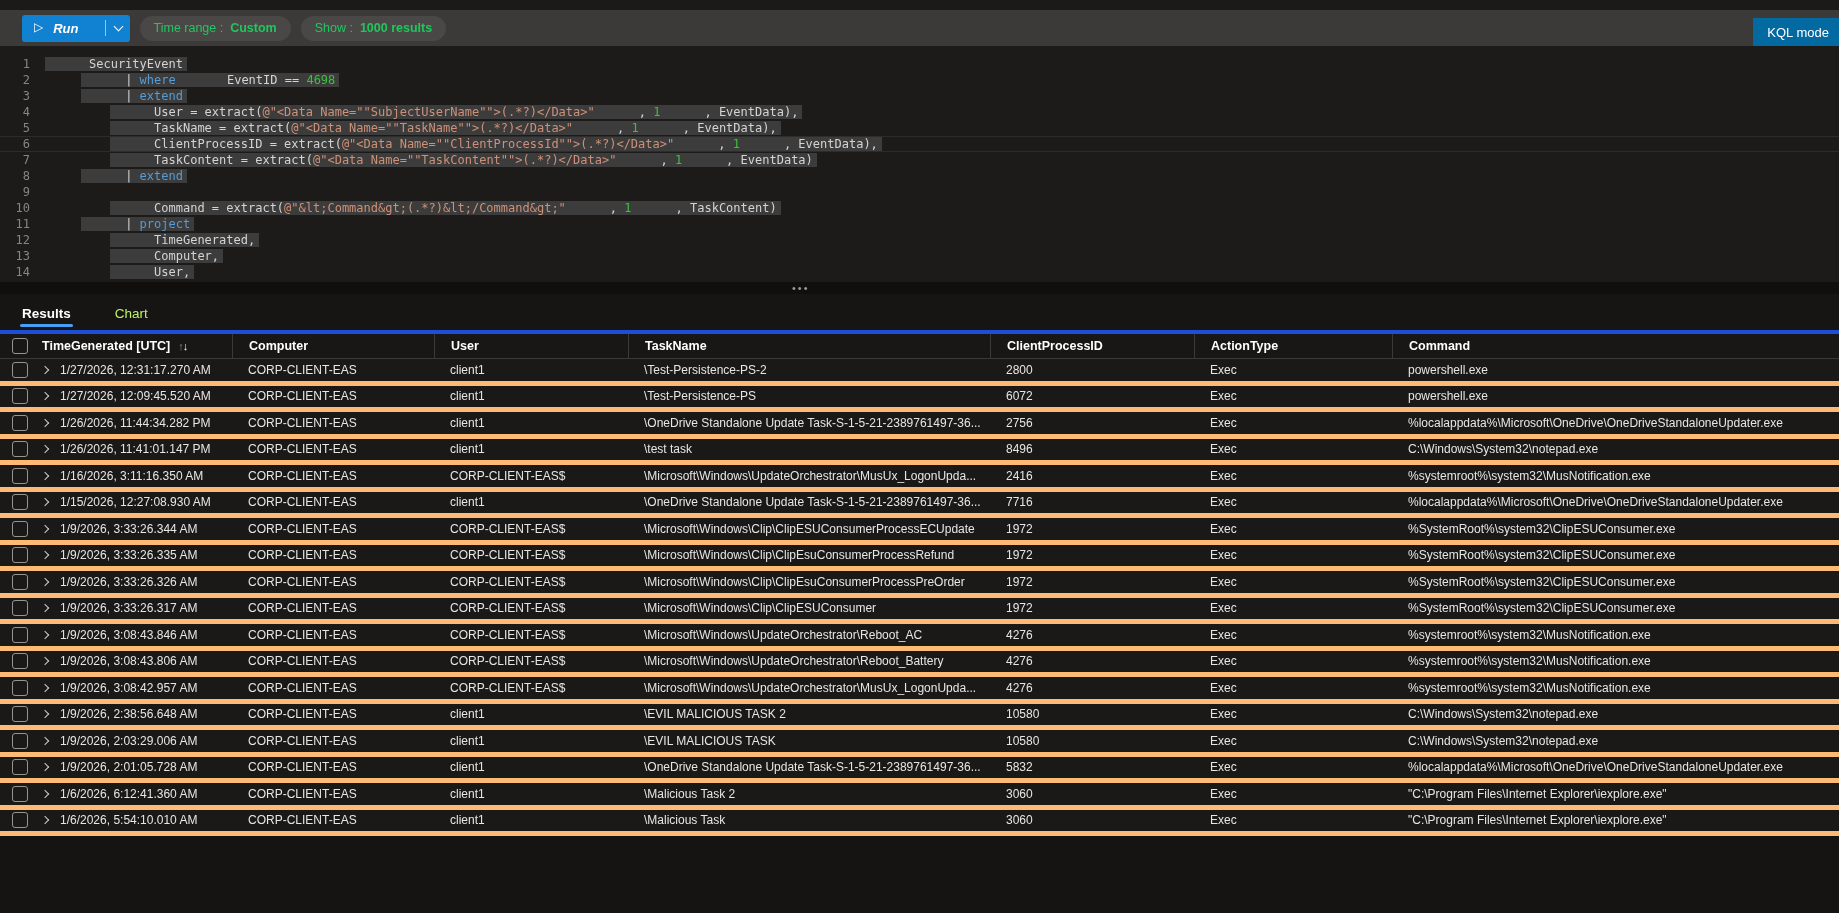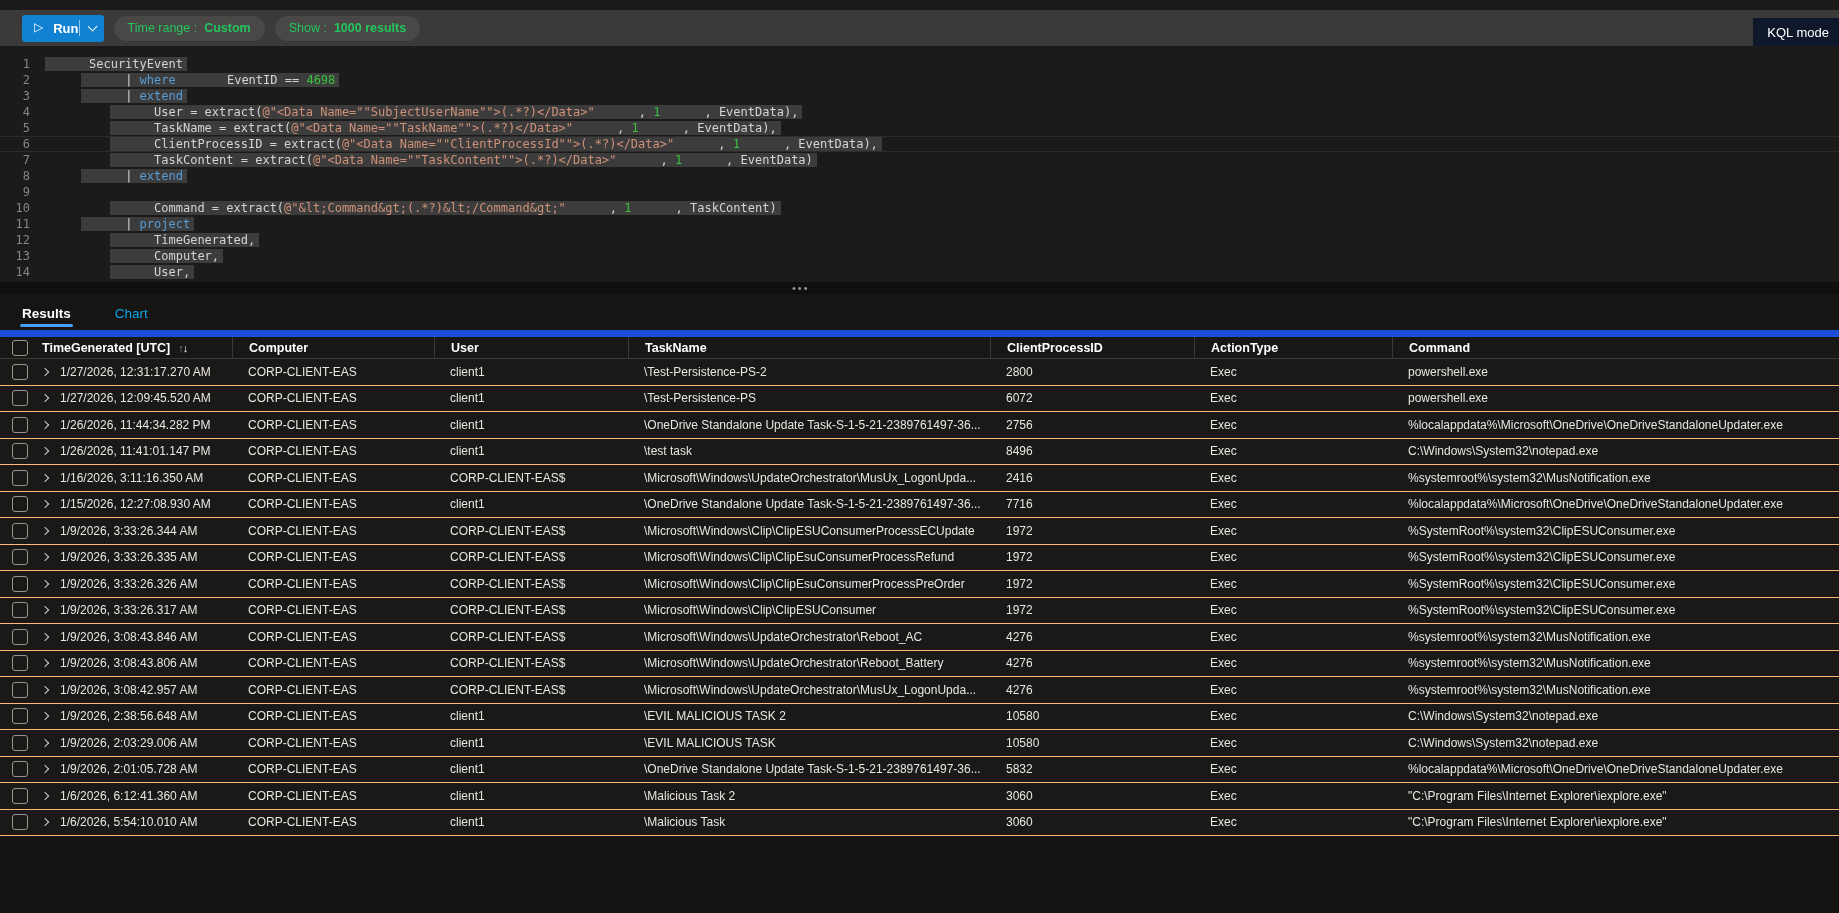--- a/index.html
+++ b/index.html
@@ -13,33 +13,33 @@
   .toolbar {
     height:36px; background:#3b3a39; display:flex; align-items:center;
     padding-left:22px; gap:10px; position:relative;
   }
   .run-btn {
     height:27px; background:#1181d2; border-radius:3px; display:flex;
     align-items:center; color:#fff; font-size:13px; cursor:pointer;
     padding:0 8px 0 12px;
   }
   .run-btn .play { font-size:12px; margin-right:10px; position:relative; top:-1px; }
-  .run-btn .lbl { font-weight:bold; margin-right:0; }
+  .run-btn .lbl { font-weight:bold; margin-right:26px;font-style:italic; }
   .run-btn .divider { width:1px; height:16px; background:rgba(255,255,255,.55); margin-right:9px; }
   .chev-d {
     width:7px; height:7px; border-right:1.5px solid #fff; border-bottom:1.5px solid #fff;
     transform:rotate(45deg); display:inline-block; position:relative; top:-2px;
   }
   .pill {
     height:25px; background:#4a4846; border-radius:13px; display:flex; align-items:center;
     padding:0 14px; font-size:12.5px; color:#22c55e; cursor:pointer; white-space:pre;
   }
   .pill b { font-weight:bold; }
   .kql-mode {
-    position:absolute; right:0; top:8px; height:28px; background:#0f172a;
+    position:absolute; right:0; top:8px; height:28px; background:#0369a1;
     display:flex; align-items:center; padding:0 10px 0 14px; font-size:13px; color:#fff;
     cursor:pointer;
   }
   
   .editor {
     height:236px; background:#1c1b1a; padding-top:10px; position:relative;
     font-family:"DejaVu Sans Mono","Liberation Mono",monospace; font-size:12px;
   }
   .code-line { height:16px; line-height:16px; display:flex; white-space:pre; position:relative; }
   .code-line.active { box-shadow: inset 0 1px 0 #2d2c2b, inset 0 -1px 0 #2d2c2b; }
@@ -52,49 +52,49 @@
   .tk-n { color:#3ac13e; }
   
   .splitter { height:12px; background:#100f0e; position:relative; }
   .splitter .dots {
     position:absolute; left:792px; top:50%; transform:translateY(-58%);
     color:#9d9b99; font-size:11px; letter-spacing:2px; line-height:0; cursor:row-resize;
   }
   
   .tabs { height:36px; display:flex; align-items:flex-end; padding-left:20px; gap:40px;
           background:#161514; }
-  .tab { font-size:13.5px; padding:0 2px 9px 2px; position:relative; cursor:pointer; color:#0ea5e9; }
+  .tab { font-size:13.5px; padding:0 2px 9px 2px; position:relative; cursor:pointer; color:#bef264; }
   .tab.active { color:#fff; font-weight:bold; }
   .tab.active::after {
     content:""; position:absolute; left:0; right:0; bottom:3px; height:3px;
     background:#479ef5; border-radius:2px;
   }
   
   .grid-header {
     height:29px; display:flex; align-items:center; font-size:12.5px; font-weight:bold; color:#fff;
-    border-top:7px solid #1d4ed8; border-bottom:1px solid #3a3938; background:#181716;
+    border-top:4px solid #1d4ed8; border-bottom:1px solid #3a3938; background:#181716;
   }
   .grid-header .cell { border-left:1px solid #3b3a39; height:100%; display:flex; align-items:center; }
   .grid-header .cell.c-time { border-left:none; }
   .cell { padding-left:16px; overflow:hidden; white-space:nowrap; flex:none; }
   .c-time     { width:232px; padding-left:12px; display:flex; align-items:center; }
   .c-computer { width:202px; }
   .c-user     { width:194px; }
   .c-task     { width:362px; }
   .c-pid      { width:204px; }
   .c-action   { width:198px; }
   .c-cmd      { flex:1 1 auto; }
   .sort-ic { margin-left:8px; font-size:11px; letter-spacing:-1px; font-weight:normal; }
   .sort-ic .up { color:#8a8886; } .sort-ic .down { color:#fff; font-weight:bold; }
   .cb {
     width:16px; height:16px; border:1px solid #96948f; border-radius:3px; flex:none;
     display:inline-block; cursor:pointer; background:transparent;
   }
   .grid-body { background:#1a1918; }
-  .trow { height:26.5px; display:flex; align-items:center; border-bottom:1px solid #fdba74;
+  .trow { height:26.5px; display:flex; align-items:center; border-bottom:5px solid #fdba74;
           font-size:12px; color:#e8e6e3; cursor:pointer; }
   .chev-r {
     width:6px; height:6px; border-right:1.4px solid #cfcdcb; border-bottom:1.4px solid #cfcdcb;
     transform:rotate(-45deg); display:inline-block; flex:none; margin:0 12px 0 14px; cursor:pointer;
   }
   .grid-header .cb { margin-right:14px; }
   .below { background:#151413; height:77px; }
 </style>
 </head>
 <body>

